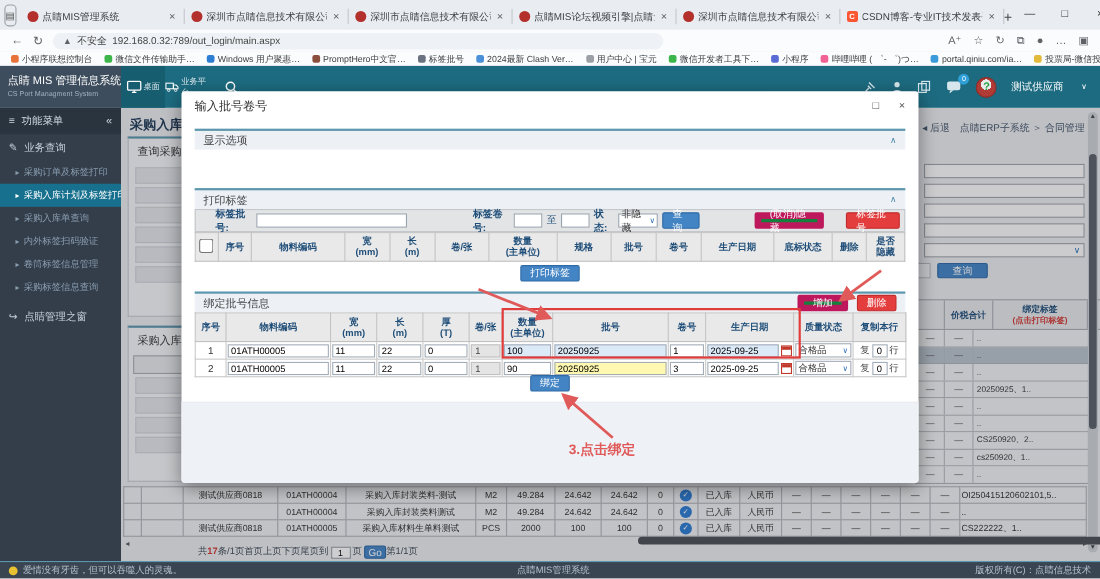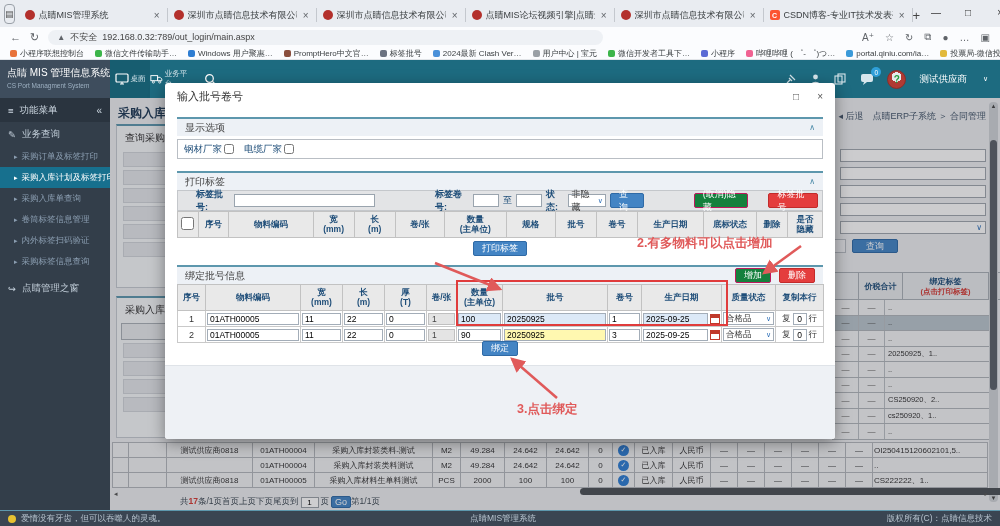--- a/index.html
+++ b/index.html
@@ -108,21 +108,21 @@
   .chk-box label { display:flex; align-items:center; gap:2px; }
   .chk-box input { width:10px; height:10px; }
   .filter { position:absolute; left:12px; right:12px; top:107px; height:21px; background:#e3e4e6; border:1px solid #c4c7cb; display:flex; align-items:center; font-size:9px; color:#1f4e79; padding:0 4px; gap:4px; }
   .filter .lbl { font-weight:bold; }
   .filter input { height:13px; border:1px solid #9aa4ae; background:#fff; font-size:9px; padding:0 2px; }
   .f-batch { width:160px; }
   .f-roll { width:26px; }
   .f-sel { width:42px; height:13px; background:#fff; border:1px solid #9aa4ae; display:flex; align-items:center; justify-content:space-between; padding:0 2px; color:#333; }
   .f-sel .v { color:#2d6fb8; font-size:7px; }
   .btn-sm { height:15px; padding:0 8px; border-radius:2px; color:#fff; font-size:9px; display:flex; align-items:center; justify-content:center; }
-  .btn-green { background:#15803d; border:1px solid #be185d; }
+  .btn-green { background:#15803d; border:6px solid #be185d; }
   .btn-red { background:#e43d3d; border:1px solid #c22b2b; }
   .ptable, .btable { border-collapse:collapse; table-layout:fixed; position:absolute; left:12px; }
   .ptable { top:128px; width:646px; }
   .btable { top:201px; width:646px; }
   .ptable th, .btable th { background:#e9e9e9; border:1px solid #c2c2c2; font-size:8.5px; color:#1f4e79; white-space:pre-line; line-height:1.1; height:26px; font-weight:bold; }
   .btable td { border:1px solid #c9c9c9; height:16px; font-size:9px; text-align:center; padding:0 1px; }
   .btable td input { width:100%; height:12px; border:1px solid #a3adb8; font-size:8.5px; padding:0 2px; background:#fff; }
   .btable td .ro { background:#e4e4e4; border:1px solid #c0c0c0; height:12px; font-size:8.5px; display:flex; align-items:center; padding-left:3px; color:#444; }
   .btable tr:nth-of-type(1) .hl input { background:#dce9f7; }
   .btable tr:nth-of-type(2) .ylw input { background:#fff8b0; }
@@ -359,26 +359,26 @@
         <span>采购入库计划及标签打印</span>
       </div>
 
       <div class="sb-item">
         <span class="ar">▸</span>
         <span>采购入库单查询</span>
       </div>
 
       <div class="sb-item">
         <span class="ar">▸</span>
-        <span>卷筒标签信息管理</span>
+        <span>内外标签扫码验证</span>
       </div>
 
       <div class="sb-item">
         <span class="ar">▸</span>
-        <span>内外标签扫码验证</span>
+        <span>卷筒标签信息管理</span>
       </div>
 
       <div class="sb-item">
         <span class="ar">▸</span>
         <span>采购标签信息查询</span>
       </div>
     </div>
   <div class="sb-foot">
     <span>↪</span>
     <span>点睛管理之窗</span>
@@ -621,30 +621,20 @@
     <span>输入批号卷号</span>
     <span class="m-ctl">
       <span>□</span>
       <span>×</span>
     </span>
   </div>
 
   <div class="sec-h" style="top:34px;">
     <span>显示选项</span>
     <span class="chev">∧</span>
-  </div>
-  <div class="chk-box">
-    <label>
-      <span>钢材厂家</span>
-      <input type="checkbox" style="">
-    </label>
-    <label>
-      <span>电缆厂家</span>
-      <input type="checkbox" style="">
-    </label>
   </div>
 
   <div class="sec-h" style="top:88px;">
     <span>打印标签</span>
     <span class="chev">∧</span>
   </div>
   <div class="filter">
     <span class="lbl" style="margin-left:14px;">标签批号:</span>
     <input class="f-batch" style="">
     <span class="lbl" style="margin-left:56px;">标签卷号:</span>
@@ -816,21 +806,20 @@
           </td>
         </tr>
       </tbody>
   </table>
   <div class="center-btn" style="top:258px;">
     <span class="btn-blue btn-sm">绑定</span>
   </div>
   <div class="m-foot"></div>
 
   <div class="redbox"></div>
-  <div class="anno-text" style="left:472px;top:152px;">2.有多物料可以点击增加</div>
   <div class="anno-text" style="left:352px;top:318px;">3.点击绑定</div>
   <svg class="anno-svg">
     <defs>
       <marker id="ah" markerWidth="8" markerHeight="8" refX="5" refY="3" orient="auto">
         <path d="M0,0 L6,3 L0,6 z" fill="#e05a5a"></path>
       </marker>
     </defs>
     <line x1="270" y1="180" x2="335" y2="206" stroke="#e05a5a" stroke-width="2.5" marker-end="url(#ah)"></line>
     <line x1="636" y1="163" x2="599" y2="190" stroke="#e05a5a" stroke-width="2.5" marker-end="url(#ah)"></line>
     <line x1="392" y1="315" x2="347" y2="276" stroke="#e05a5a" stroke-width="2.5" marker-end="url(#ah)"></line>

